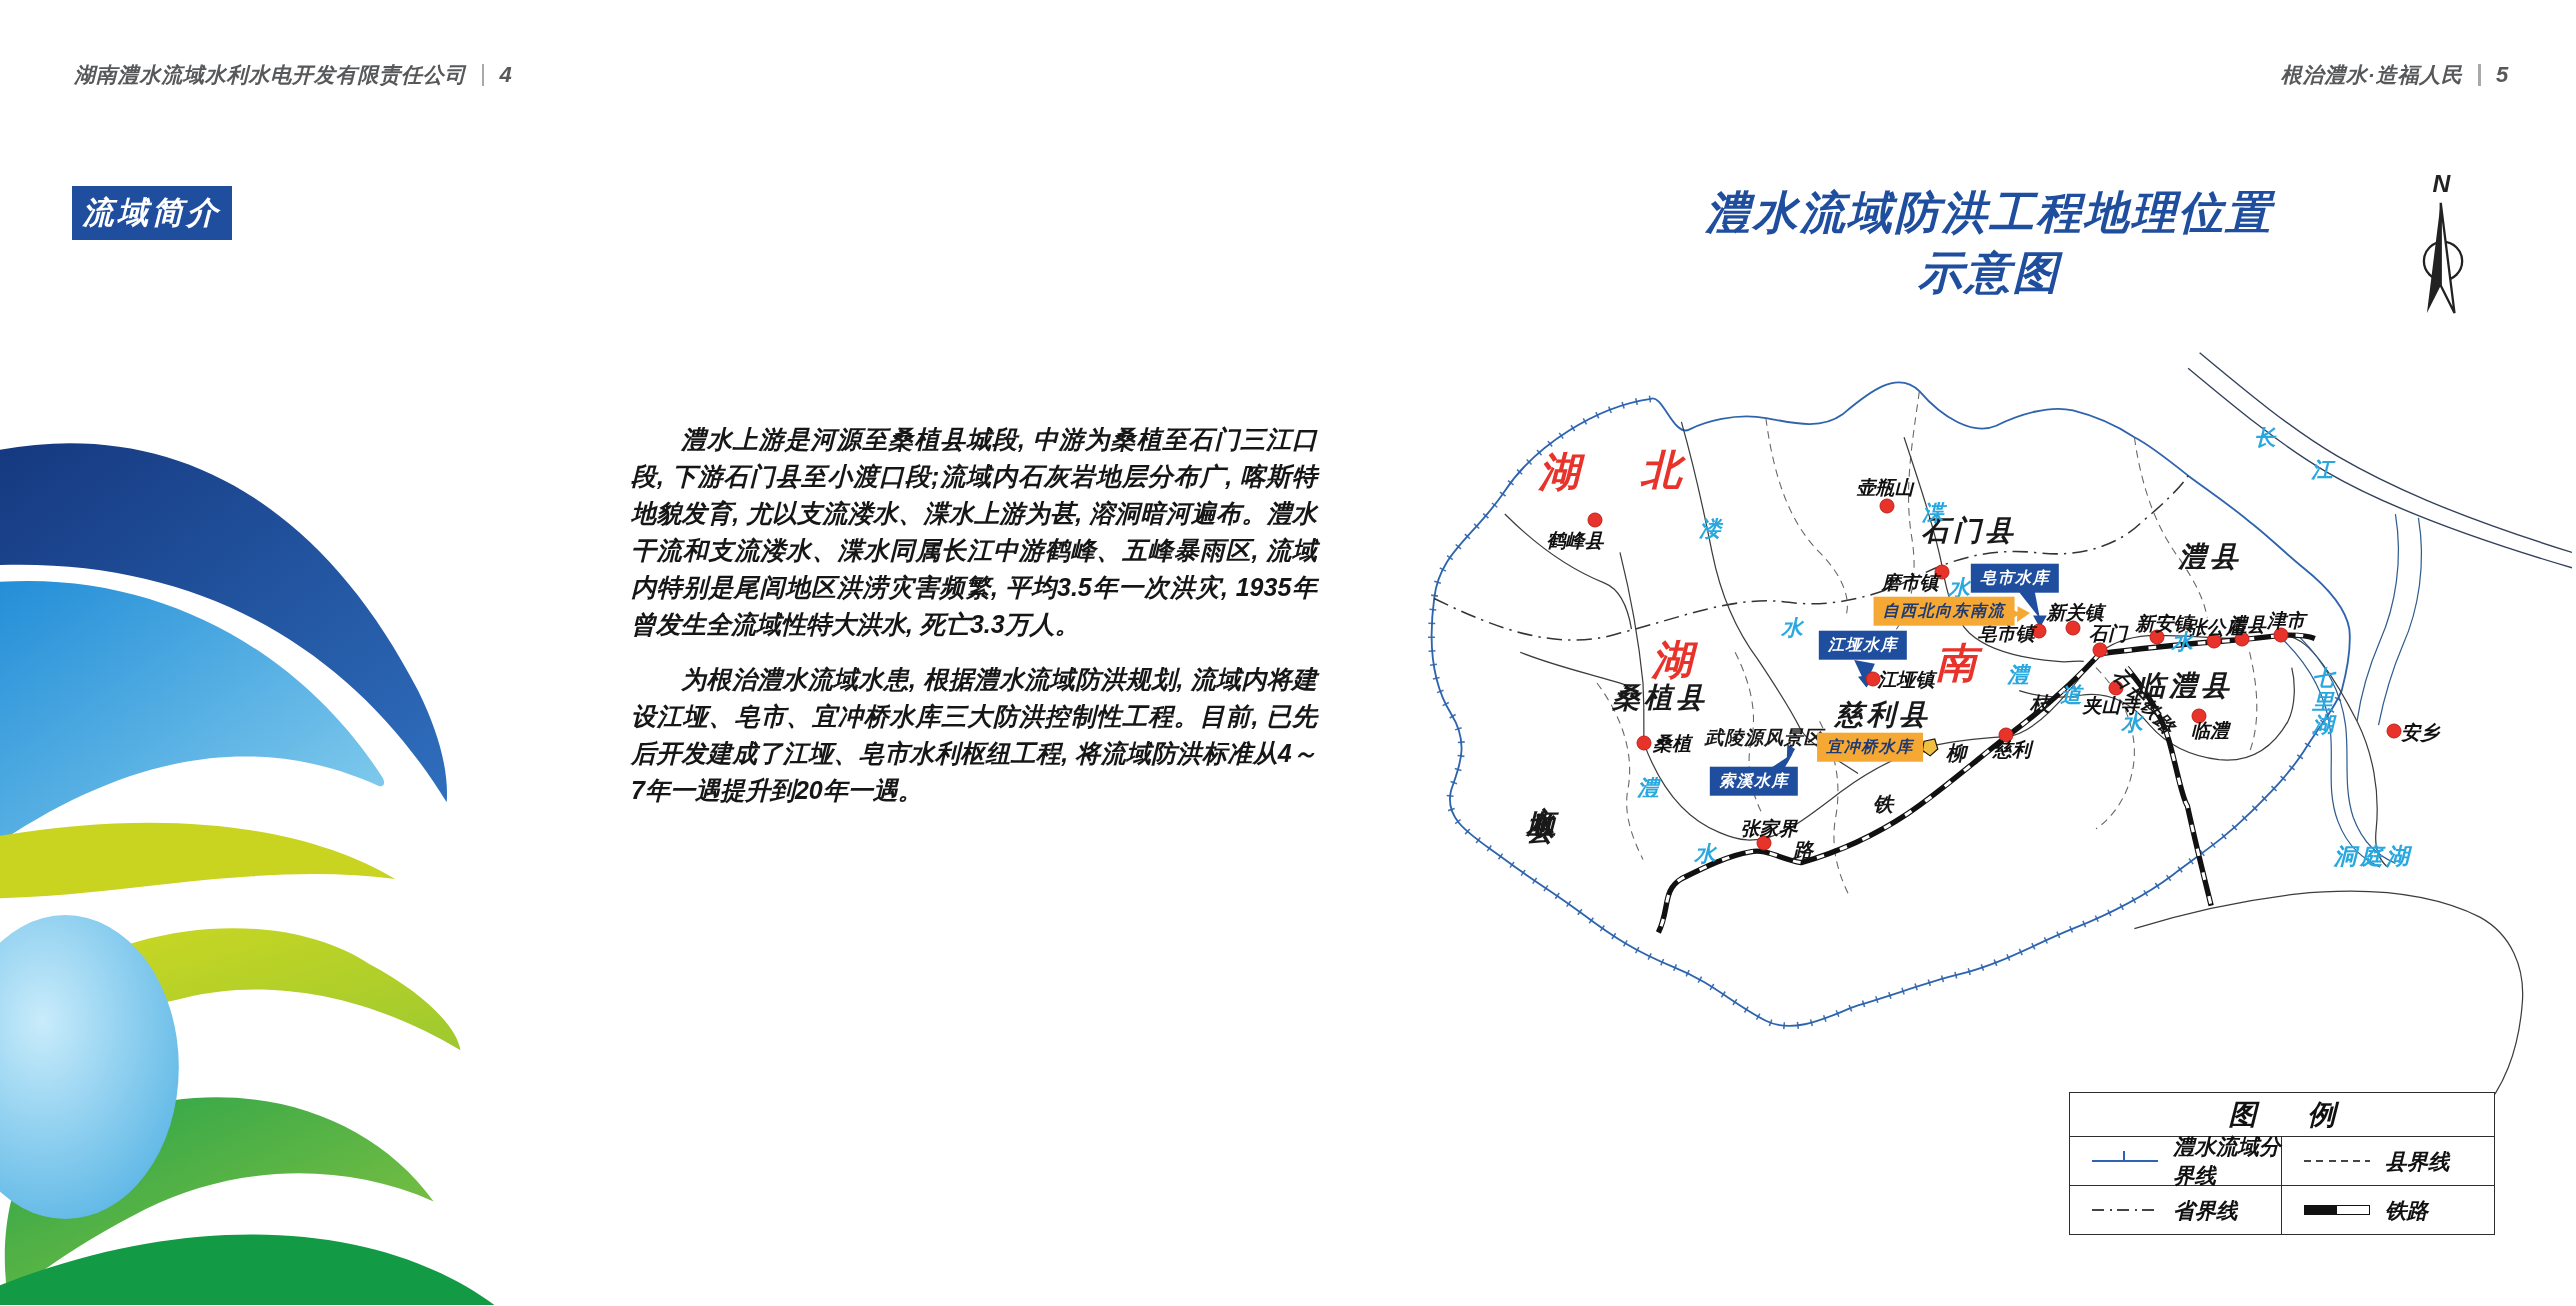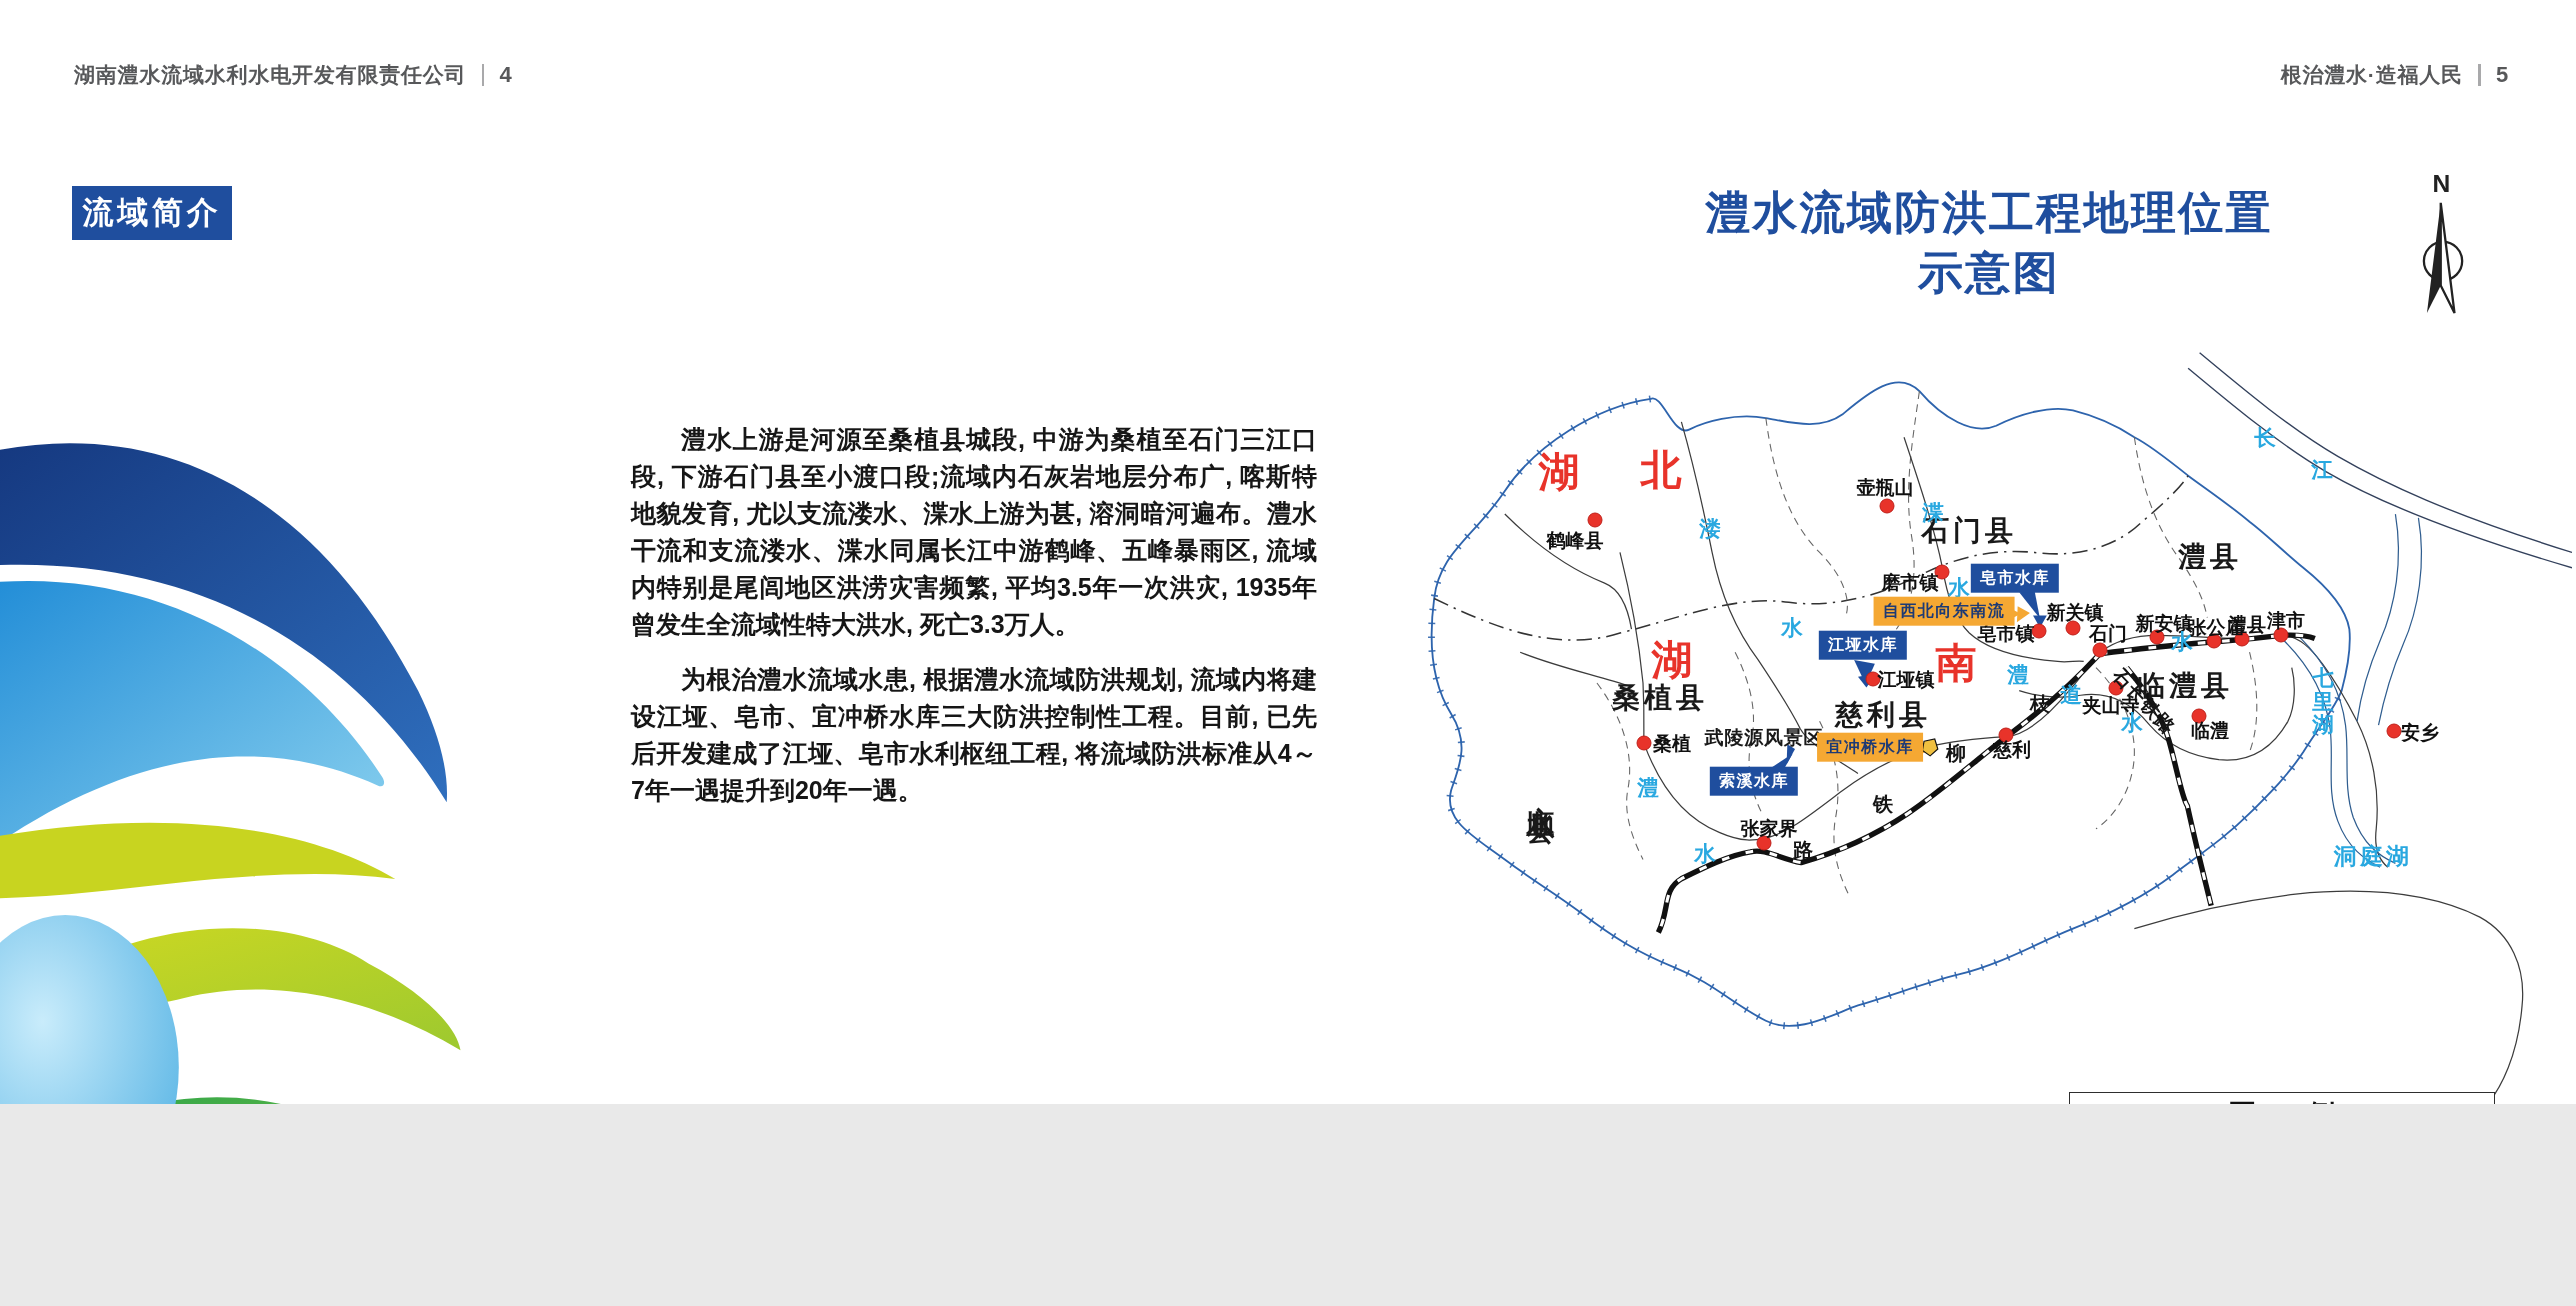--- a/index.html
+++ b/index.html
@@ -1,17 +1,17 @@
 <!DOCTYPE html>
 <html style="font-size:12.3px"><head>
 <meta charset="utf-8">
 <style>
   html,body{margin:0;padding:0;background:#e9e9e9;}
-  .canvas{position:relative;width:2576px;height:1104px;background:#ffffff;overflow:hidden;
-          font-family:"Liberation Sans","DejaVu Sans",sans-serif;color:#111;}
+  .canvas{position:relative;width:2576px;height:1306px;background:#ffffff;overflow:hidden;
+          font-family:"Liberation Sans","DejaVu Sans",sans-serif;color:#111;font-style:italic;}
   
   .hdr{position:absolute;top:61px;display:flex;align-items:center;gap:15.4px;
        font-size:21px;font-weight:bold;color:#57585a;letter-spacing:0.8px;}
   .hdr-left{left:74px;}
   .hdr-right{right:67px;}
   .hdr .sep{width:2.3px;height:21.5px;background:#a9a9ab;}
   .hdr .pg{font-size:22px;color:#57585a;}
   
   .title-box{position:absolute;left:72px;top:186px;width:160px;height:54px;background:#1f4e9e;
              display:flex;align-items:center;justify-content:center;color:#fff;font-size:31px;
@@ -271,16 +271,34 @@
 
     <span class="callout co-blue" style="left:458px;top:323px;">江垭水库</span>
     <span class="callout co-blue" style="left:610px;top:256px;">皂市水库</span>
     <span class="callout co-blue" style="left:349px;top:459px;">索溪水库</span>
     <span class="callout co-orange" style="left:539px;top:289px;">自西北向东南流</span>
     <span class="callout co-orange" style="left:465px;top:425px;">宜冲桥水库</span>
   </div>
 
   <div class="legend">
     <div class="lg-title">图 例</div>
+    <div class="lg-grid">
+      <div class="lg-cell">
+        <span class="sym sym-basin"></span>
+        <span>澧水流域分界线</span>
+      </div>
+      <div class="lg-cell">
+        <span class="sym sym-county"></span>
+        <span>县界线</span>
+      </div>
+      <div class="lg-cell">
+        <span class="sym sym-prov"></span>
+        <span>省界线</span>
+      </div>
+      <div class="lg-cell">
+        <span class="sym sym-rail"></span>
+        <span>铁路</span>
+      </div>
+    </div>
   </div>
 
 </div>
 
 
 </body></html>

